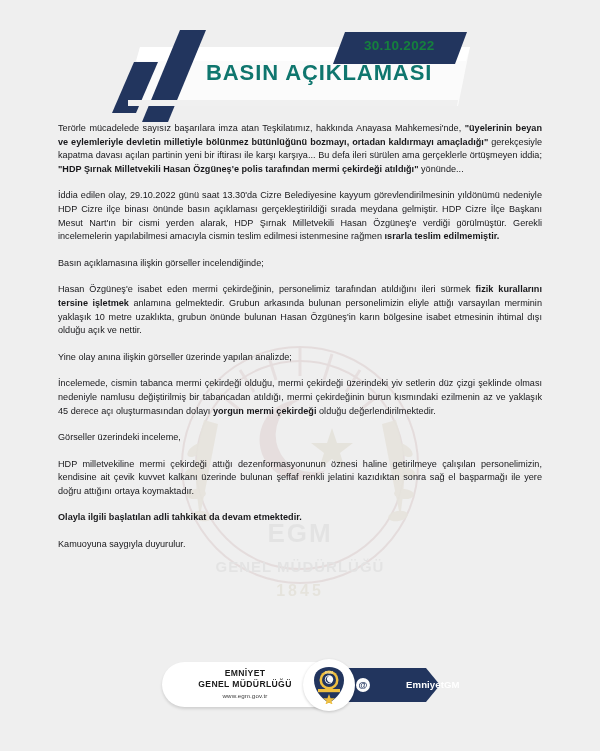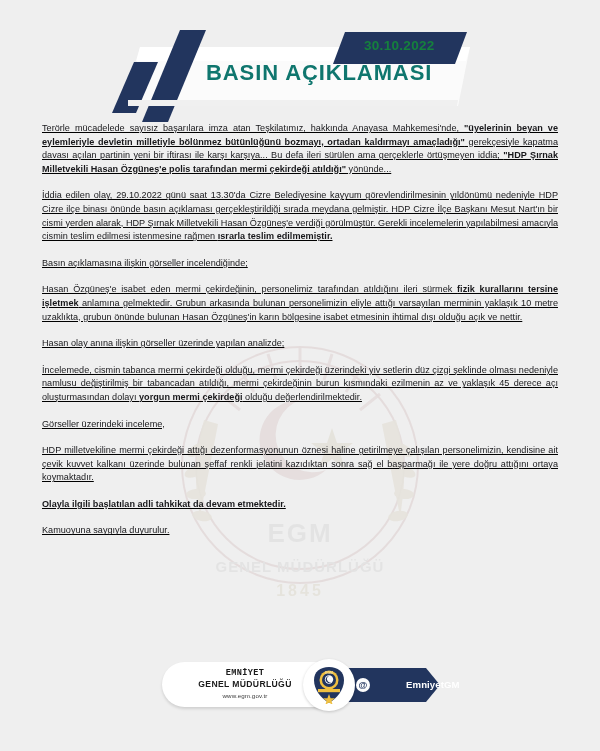--- a/index.html
+++ b/index.html
@@ -67,23 +67,22 @@
     font-weight: bold;
     color: #15803d;
     letter-spacing: 0.3px;
     white-space: nowrap;
   }
 
   
   .content {
     position: relative;
     z-index: 1;
-    padding: 0 42px;
+    padding: 0 58px;
     box-sizing: border-box;
-    text-decoration: underline;
   }
   p.para {
     margin: 0 0 13px 0;
     font-size: 9.1px;
     line-height: 13.6px;
     color: #17171a;
     text-align: justify;
     font-family: "Liberation Sans", sans-serif;
     letter-spacing: 0.02px;
   }
@@ -124,21 +123,20 @@
     width: 130px;
     text-align: center;
     z-index: 4;
   }
   .fl-l1 {
     font-size: 8.6px;
     font-weight: bold;
     color: #1b1b1b;
     letter-spacing: 0.35px;
     line-height: 10.5px;
-    font-family: Liberation Mono, monospace;
   }
   .fl-l2 {
     font-size: 8.6px;
     font-weight: bold;
     color: #1b1b1b;
     letter-spacing: 0.35px;
     line-height: 10.5px;
   }
   .fl-url {
     font-size: 6.2px;
@@ -259,21 +257,21 @@
     </svg>
     <div class="hdr-title">BASIN AÇIKLAMASI</div>
     <div class="hdr-date">30.10.2022</div>
   </div>
 
   <div class="content">
     <p class="para">Terörle mücadelede sayısız başarılara imza atan Teşkilatımız, hakkında Anayasa Mahkemesi'nde, <b>"üyelerinin beyan ve eylemleriyle devletin milletiyle bölünmez bütünlüğünü bozmayı, ortadan kaldırmayı amaçladığı"</b> gerekçesiyle kapatma davası açılan partinin yeni bir iftirası ile karşı karşıya... Bu defa ileri sürülen ama gerçeklerle örtüşmeyen iddia; <b>"HDP Şırnak Milletvekili Hasan Özgüneş'e polis tarafından mermi çekirdeği atıldığı"</b> yönünde...</p>
     <p class="para">İddia edilen olay, 29.10.2022 günü saat 13.30'da Cizre Belediyesine kayyum görevlendirilmesinin yıldönümü nedeniyle HDP Cizre ilçe binası önünde basın açıklaması gerçekleştirildiği sırada meydana gelmiştir. HDP Cizre İlçe Başkanı Mesut Nart'ın bir cismi yerden alarak, HDP Şırnak Milletvekili Hasan Özgüneş'e verdiği görülmüştür. Gerekli incelemelerin yapılabilmesi amacıyla cismin teslim edilmesi istenmesine rağmen <b>ısrarla teslim edilmemiştir.</b></p>
     <p class="para">Basın açıklamasına ilişkin görseller incelendiğinde;</p>
     <p class="para">Hasan Özgüneş'e isabet eden mermi çekirdeğinin, personelimiz tarafından atıldığını ileri sürmek <b>fizik kurallarını tersine işletmek</b> anlamına gelmektedir. Grubun arkasında bulunan personelimizin eliyle attığı varsayılan merminin yaklaşık 10 metre uzaklıkta, grubun önünde bulunan Hasan Özgüneş'in karın bölgesine isabet etmesinin ihtimal dışı olduğu açık ve nettir.</p>
-    <p class="para">Hasan olay anına ilişkin görseller üzerinde yapılan analizde;</p>
+    <p class="para">Yine olay anına ilişkin görseller üzerinde yapılan analizde;</p>
     <p class="para">İncelemede, cismin tabanca mermi çekirdeği olduğu, mermi çekirdeği üzerindeki yiv setlerin düz çizgi şeklinde olması nedeniyle namlusu değiştirilmiş bir tabancadan atıldığı, mermi çekirdeğinin burun kısmındaki ezilmenin az ve yaklaşık 45 derece açı oluşturmasından dolayı <b>yorgun mermi çekirdeği</b> olduğu değerlendirilmektedir.</p>
     <p class="para">Görseller üzerindeki inceleme,</p>
     <p class="para">HDP milletvekiline mermi çekirdeği attığı dezenformasyonunun öznesi haline getirilmeye çalışılan personelimizin, kendisine ait çevik kuvvet kalkanı üzerinde bulunan şeffaf renkli jelatini kazıdıktan sonra sağ el başparmağı ile yere doğru attığını ortaya koymaktadır.</p>
     <p class="para"><b>Olayla ilgili başlatılan adli tahkikat da devam etmektedir.</b></p>
     <p class="para">Kamuoyuna saygıyla duyurulur.</p>
   </div>
 
   <div class="footer">
     <div class="footer-wrap">
 

